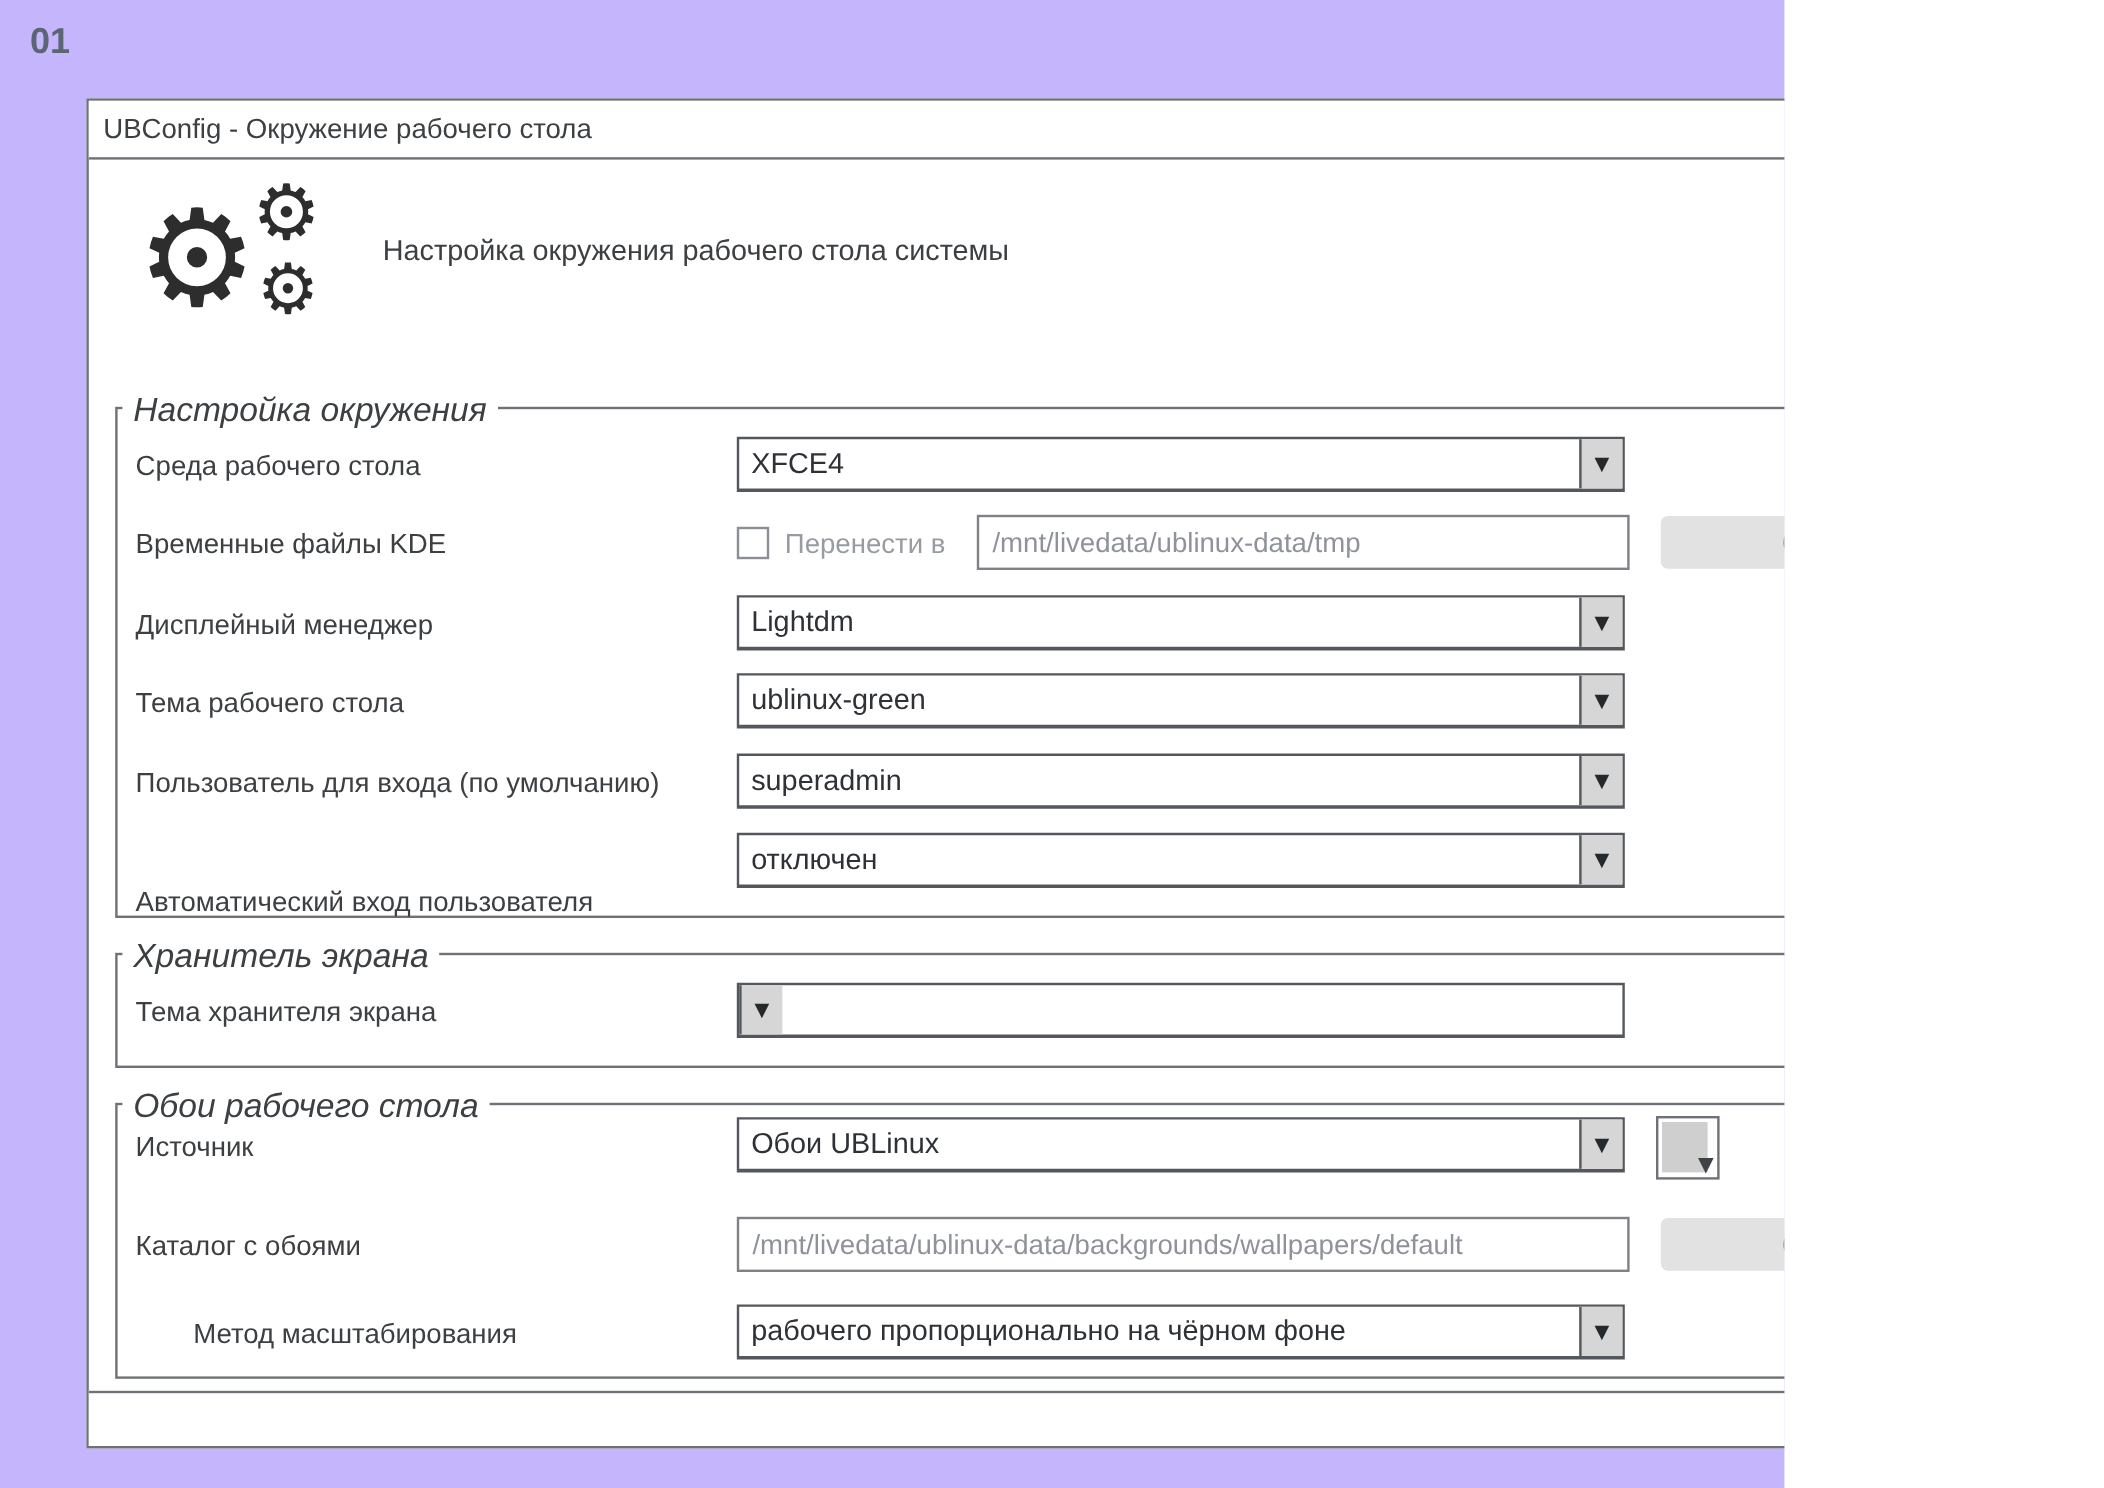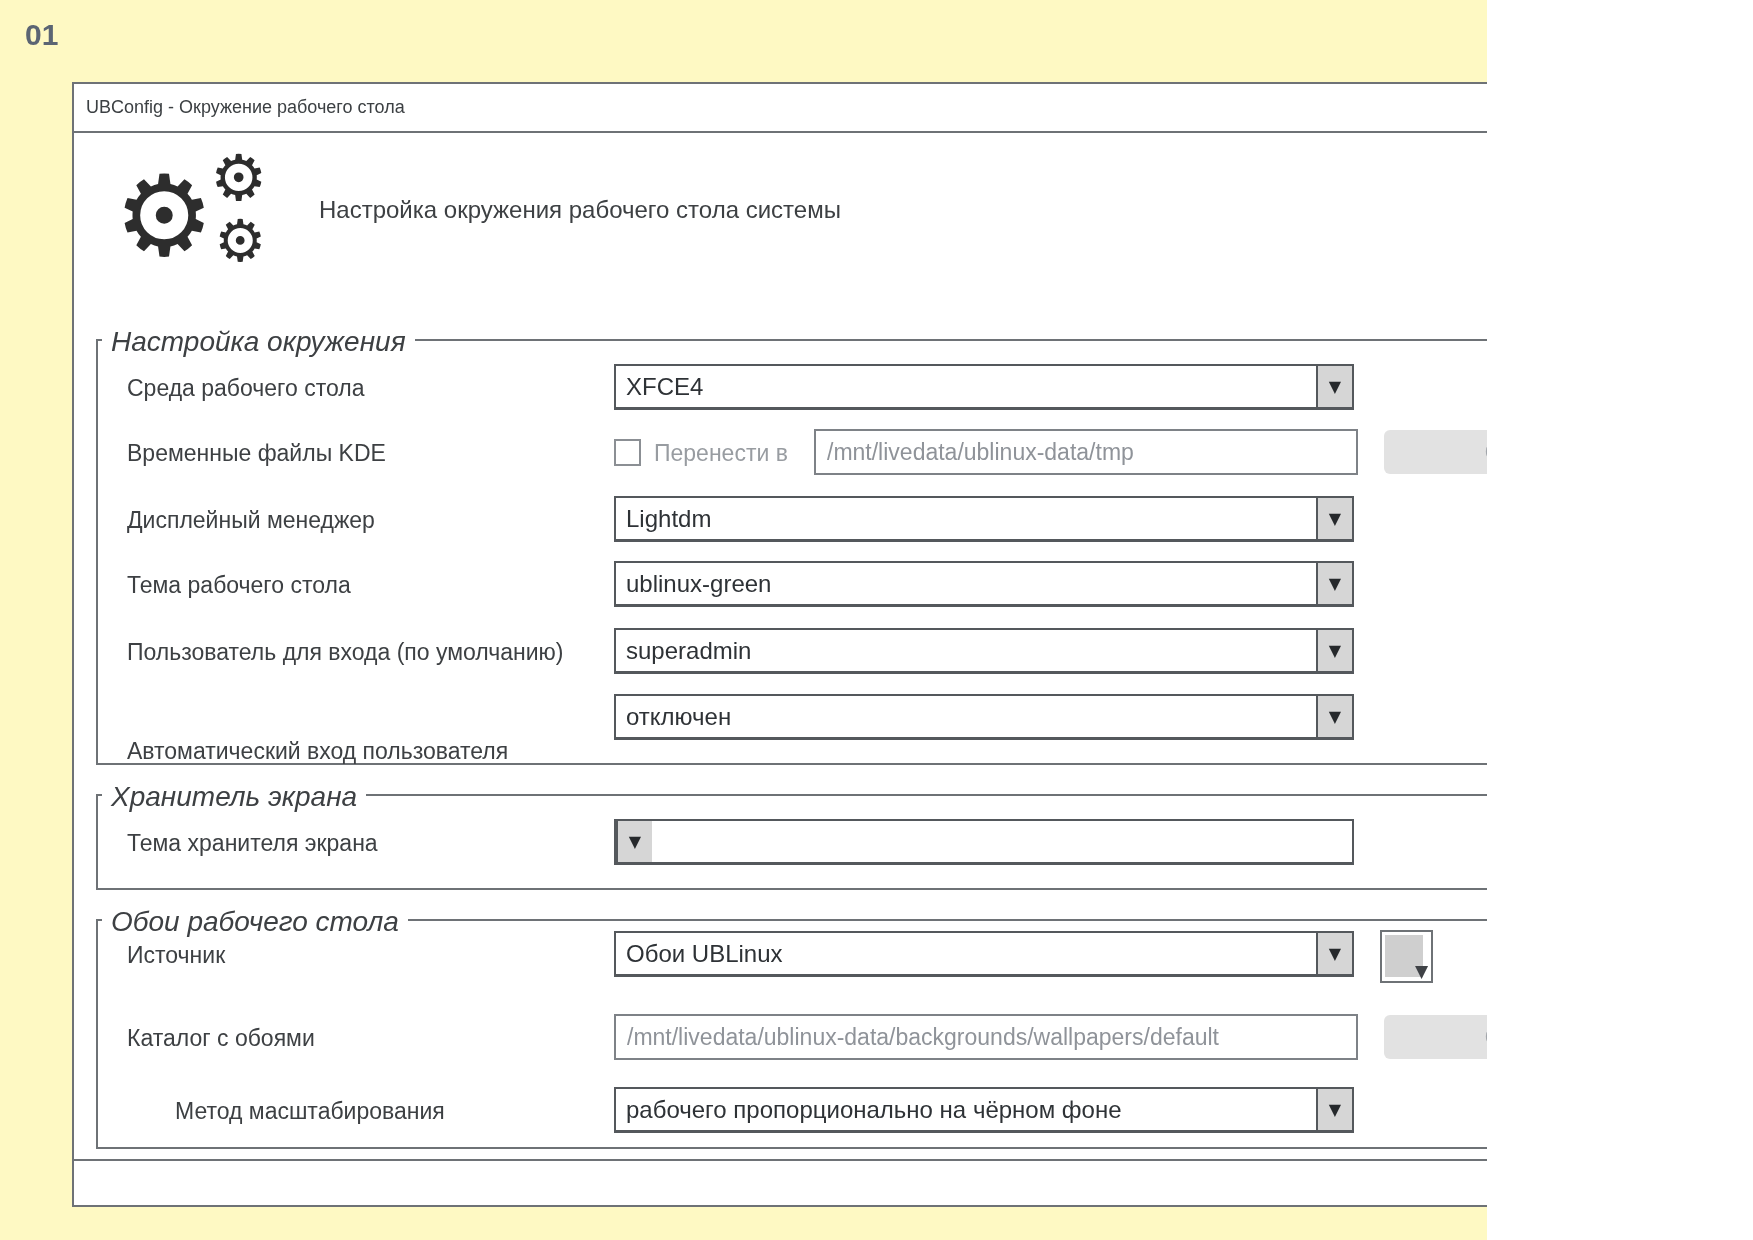--- a/index.html
+++ b/index.html
@@ -1,43 +1,43 @@
 <!DOCTYPE html>
 <html><head>
 <meta charset="utf-8">
 <style>
   * { margin:0; padding:0; box-sizing:border-box; }
   body { background:#ffffff; font-family:"Liberation Sans", sans-serif; }
-  .canvas { position:relative; width:1487px; height:1240px; background:#fef9c3; overflow:hidden; }
+  .canvas { position:relative; width:1487px; height:1240px; background:#c4b5fd; overflow:hidden; }
 
   .page-label { position:absolute; left:25px; top:18px; font-size:30px; font-weight:bold; color:#5b6573; }
 
   .window { position:absolute; left:72px; top:82px; width:1611px; height:1125px;
             background:#ffffff; border:2px solid #6e7276; }
 
   .titlebar { position:absolute; left:0; top:0; width:100%; height:49px;
               border-bottom:2px solid #6e7276; display:flex; align-items:center; background:#ffffff; }
-  .titlebar .title { padding-left:12px; font-size:18px; color:#3c4043; }
+  .titlebar .title { padding-left:12px; font-size:23px; color:#3c4043; }
   .win-btn { position:absolute; top:0; height:47px; display:flex; align-items:center; justify-content:center; cursor:default; }
   .btn-min { right:62px; width:46px; }
   .btn-min .dash { width:23px; height:8px; background:#66696d; }
   .btn-close { right:6px; width:46px; font-size:30px; font-weight:bold; color:#55585c; font-family:"DejaVu Sans",sans-serif; }
 
   .app-icon { position:absolute; left:40px; top:62px; width:170px; height:130px; color:#2d2d2d; }
   .app-icon span { position:absolute; font-family:"DejaVu Sans",sans-serif; line-height:1; }
   .gear-lg { left:0px;  top:14px; font-size:112px; }
   .gear-sm1 { left:96px; top:0px;  font-size:64px; }
   .gear-sm2 { left:100px; top:66px; font-size:58px; }
 
   .subtitle { position:absolute; left:245px; top:112px; font-size:24px; color:#3d4043; }
 
   .group { position:absolute; left:22px; width:1576px; border:2px solid #6e7276; background:#ffffff; }
   .group-title { position:absolute; top:-15px; left:4px; background:#ffffff; padding:0 9px; font-size:28px; color:#3d4043; white-space:nowrap;font-style:italic; }
 
-  .row-label { position:absolute; left:53px; font-size:23px; color:#3d4043; white-space:nowrap; }
+  .row-label { position:absolute; left:39px; font-size:23px; color:#3d4043; white-space:nowrap; }
 
   .combo { position:absolute; left:540px; width:740px; height:46px; background:#ffffff;
            border:2px solid #54585c; border-bottom-width:3px; display:flex; cursor:default; }
   .combo .val { flex:1; display:flex; align-items:center; padding:0 10px; font-size:24px; color:#2e3236; white-space:nowrap; overflow:hidden; }
   .combo .arrow { width:36px; background:#d6d6d6; border-left:2px solid #54585c; display:flex;
                   align-items:center; justify-content:center; font-size:16px; color:#26292c; font-family:"DejaVu Sans",sans-serif; }
 
   .text-input { position:absolute; background:#ffffff; border:2px solid #7e8287; height:46px;
                 display:flex; align-items:center; padding:0 11px; font-size:23px; color:#8f9399; white-space:nowrap; overflow:hidden; }
 

